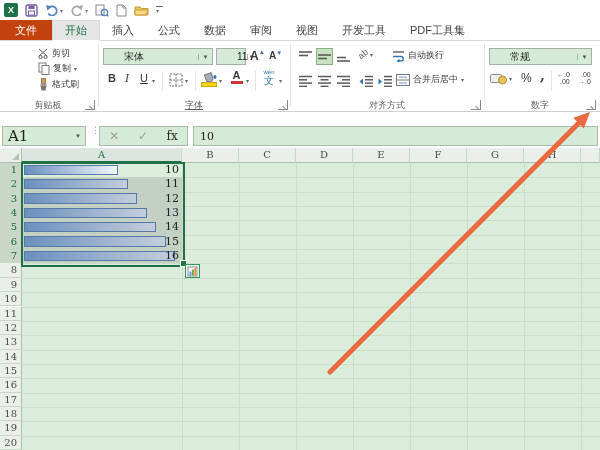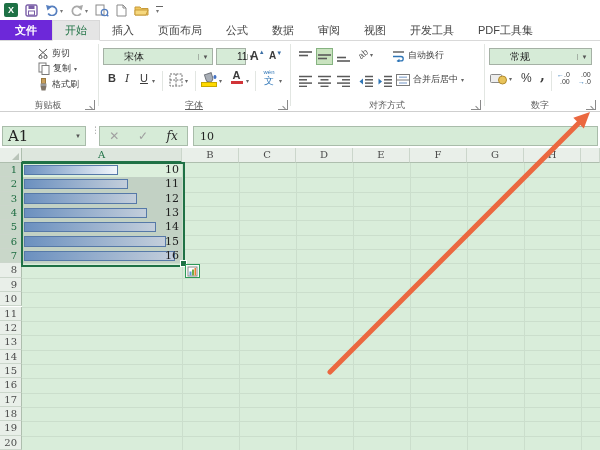--- a/index.html
+++ b/index.html
@@ -12,21 +12,21 @@
   #titlebar{left:0;top:0;width:600px;height:20px;background:#fff;}
   .qat{display:flex;align-items:center;height:20px;padding-left:4px;gap:7px;}
   .logo{width:14px;height:14px;background:#1E7145;border-radius:2px;color:#fff;
         font-size:9px;font-weight:bold;display:flex;align-items:center;justify-content:center;}
   .qat-dd{font-size:6px;color:#777;margin-left:-4px;}
 
   
   #tabbar{left:0;top:20px;width:600px;height:21px;display:flex;background:#fff;
           border-bottom:1px solid #d9d9d9;box-sizing:border-box;}
   .tab{padding:0 12px;line-height:20px;font-size:11px;color:#444;white-space:nowrap;}
-  .tab.file{background:#6d28d9;color:#fff;padding:0 15px;font-weight:bold;}
+  .tab.file{background:#c2410c;color:#fff;padding:0 15px;}
   .tab.active{color:#217346;border:1px solid #d9d9d9;border-bottom:1px solid #fff;
               background:#e5e5e5;margin-bottom:-1px;line-height:19px;}
 
   
   #ribbon{left:0;top:41px;width:600px;height:71px;background:#fff;
           border-bottom:1px solid #cfcfcf;box-sizing:border-box;font-size:10px;}
   .gsep{width:1px;background:#e2e6e2;top:3px;height:62px;}
   .glabel{top:58px;height:12px;font-size:9px;color:#5e5e5e;text-align:center;}
   .launcher{width:9px;height:9px;top:59px;border-right:1px solid #8a8a8a;
             border-bottom:1px solid #8a8a8a;}
@@ -117,21 +117,20 @@
         <span style="width:7px;height:1px;background:#666;"></span>
         <span class="qat-dd">▾</span>
       </span>
     </div>
   </div>
 
   <div id="tabbar" class="abs">
       <span class="tab file">文件</span>
       <span class="tab active">开始</span>
       <span class="tab">插入</span>
-      <span class="tab">页面布局</span>
       <span class="tab">公式</span>
       <span class="tab">数据</span>
       <span class="tab">审阅</span>
       <span class="tab">视图</span>
       <span class="tab">开发工具</span>
       <span class="tab">PDF工具集</span>
     </div>
 
   <div id="ribbon" class="abs">
     <div class="abs gsep" style="left:98px;"></div>
@@ -340,21 +339,21 @@
 
   <div id="fbar" class="abs">
     <div class="abs fbox" style="left:2px;width:84px;">
       <span class="serif" style="flex:1;padding-left:5px;font-size:15px;color:#222;">A1</span>
       <span style="width:14px;text-align:center;font-size:6px;color:#555;">▼</span>
     </div>
     <div class="abs" style="left:91px;top:16px;color:#9a9a9a;font-size:9px;line-height:5px;">⋮</div>
     <div class="abs fbox" style="left:99px;width:89px;justify-content:space-around;">
       <span style="color:#A0A0A0;font-size:12px;">✕</span>
       <span style="color:#A0A0A0;font-size:12px;">✓</span>
-      <span class="serif" style="font-style:italic;font-size:12px;color:#2b2b2b;">fx</span>
+      <span class="serif" style="font-size:12px;color:#2b2b2b;">fx</span>
     </div>
     <div class="abs fbox" style="left:193px;width:405px;">
       <span class="serif" style="padding-left:6px;font-size:11px;color:#222;">10</span>
     </div>
   </div>
 
   <div id="sheet" class="abs">
       <div class="abs" style="left: 22px; top: 15px; width: 578px; height: 287px; background: rgb(217, 237, 218); z-index: 1;"></div>
       <div class="abs" style="left: 0px; top: 0px; width: 22px; height: 15px; background: rgb(233, 239, 233); border-right: 1px solid rgb(174, 190, 174); border-bottom: 1px solid rgb(174, 190, 174); box-sizing: border-box; z-index: 5;">
         <div style="position:absolute;right:2px;bottom:2px;width:0;height:0;border-left:7px solid transparent;border-bottom:7px solid #B9C4B9;"></div>

